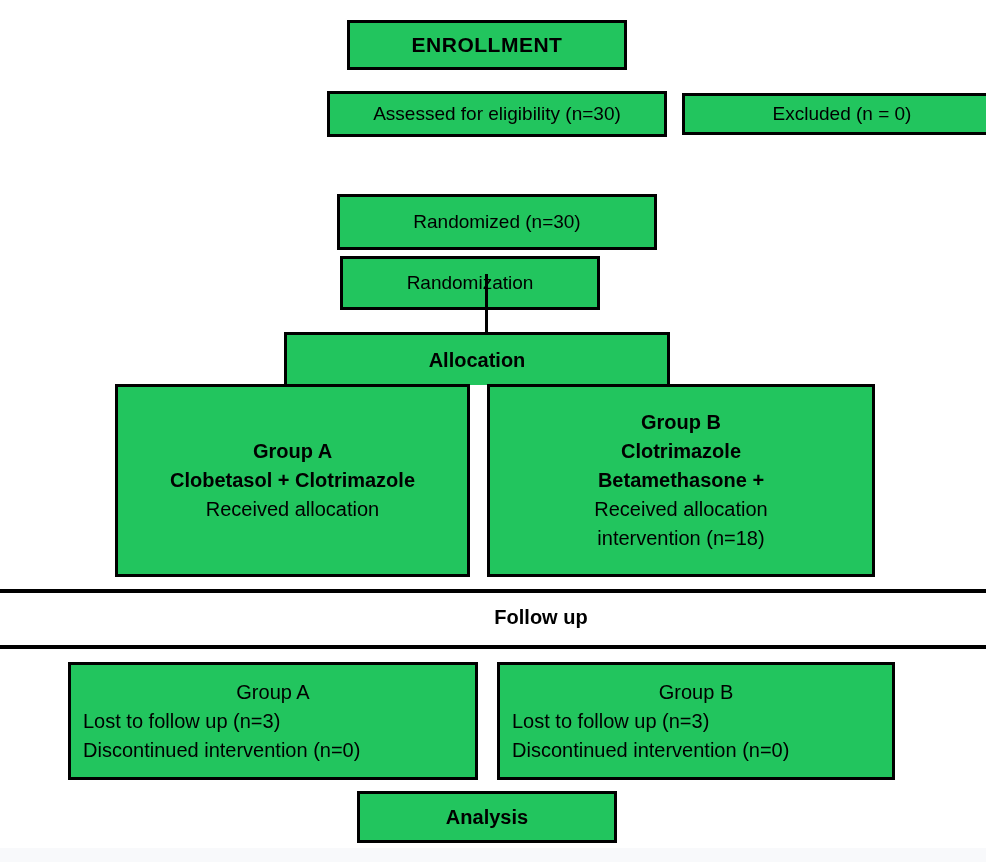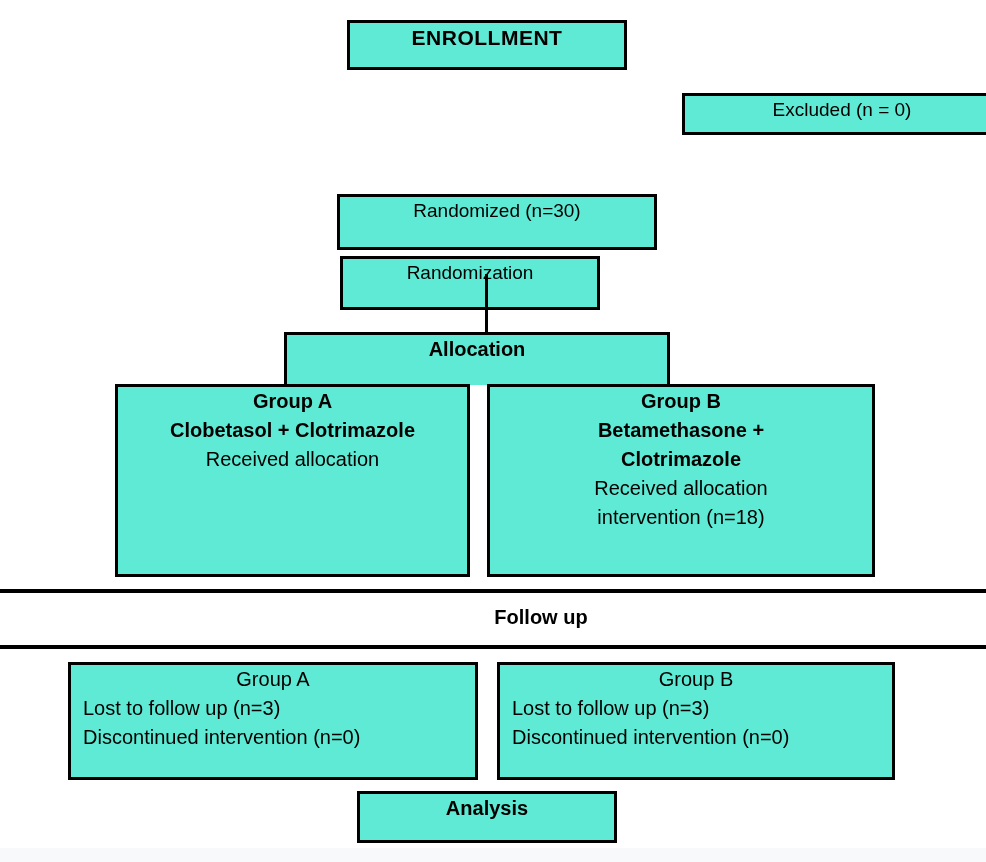--- a/index.html
+++ b/index.html
@@ -13,24 +13,25 @@
     height: 862px;
     background: #ffffff;
     font-family: "Liberation Sans", "DejaVu Sans", sans-serif;
     color: #000000;
     overflow: hidden;
   }
   .box {
     position: absolute;
     box-sizing: border-box;
     border: 3px solid #000000;
-    background: #5eead4;
+    background: #22c55e;
     display: flex;
     flex-direction: column;
     align-items: center;
+    justify-content: center;
     text-align: center;
     line-height: 1.45;
   }
   .fs19 { font-size: 19px; }
   .fs20 { font-size: 20px; }
   .bold { font-weight: bold; }
   .open-bottom { border-bottom: none; }
   .vline {
     position: absolute;
     background: #000000;
@@ -84,20 +85,23 @@
 </style>
 </head>
 <body>
 
 <div id="stage">
 
   <div id="enrollment" class="box">
     <span>ENROLLMENT</span>
   </div>
 
+  <div id="assessed" class="box fs19">
+    <span>Assessed for eligibility (n=30)</span>
+  </div>
 
   <div id="excluded" class="box fs19">
     <span>Excluded (n = 0)</span>
   </div>
 
   <div id="randomized" class="box fs19">
     <span>Randomized (n=30)</span>
   </div>
 
   <div id="randomization" class="box fs19">
@@ -111,22 +115,22 @@
   </div>
 
   <div id="group-a-alloc" class="box fs20">
     <span class="bold">Group A</span>
     <span class="bold">Clobetasol + Clotrimazole</span>
     <span>Received allocation</span>
   </div>
 
   <div id="group-b-alloc" class="box fs20">
     <span class="bold">Group B</span>
+    <span class="bold">Clotrimazole</span>
     <span class="bold">Betamethasone +</span>
-    <span class="bold">Clotrimazole</span>
     <span>Received allocation</span>
     <span>intervention (n=18)</span>
   </div>
 
   <div id="divider-top" class="hline"></div>
   <div id="followup-label" class="band-label">Follow up</div>
   <div id="divider-bottom" class="hline"></div>
 
   <div id="group-a-follow" class="box fs20 left-lines">
     <span class="centered">Group A</span>

